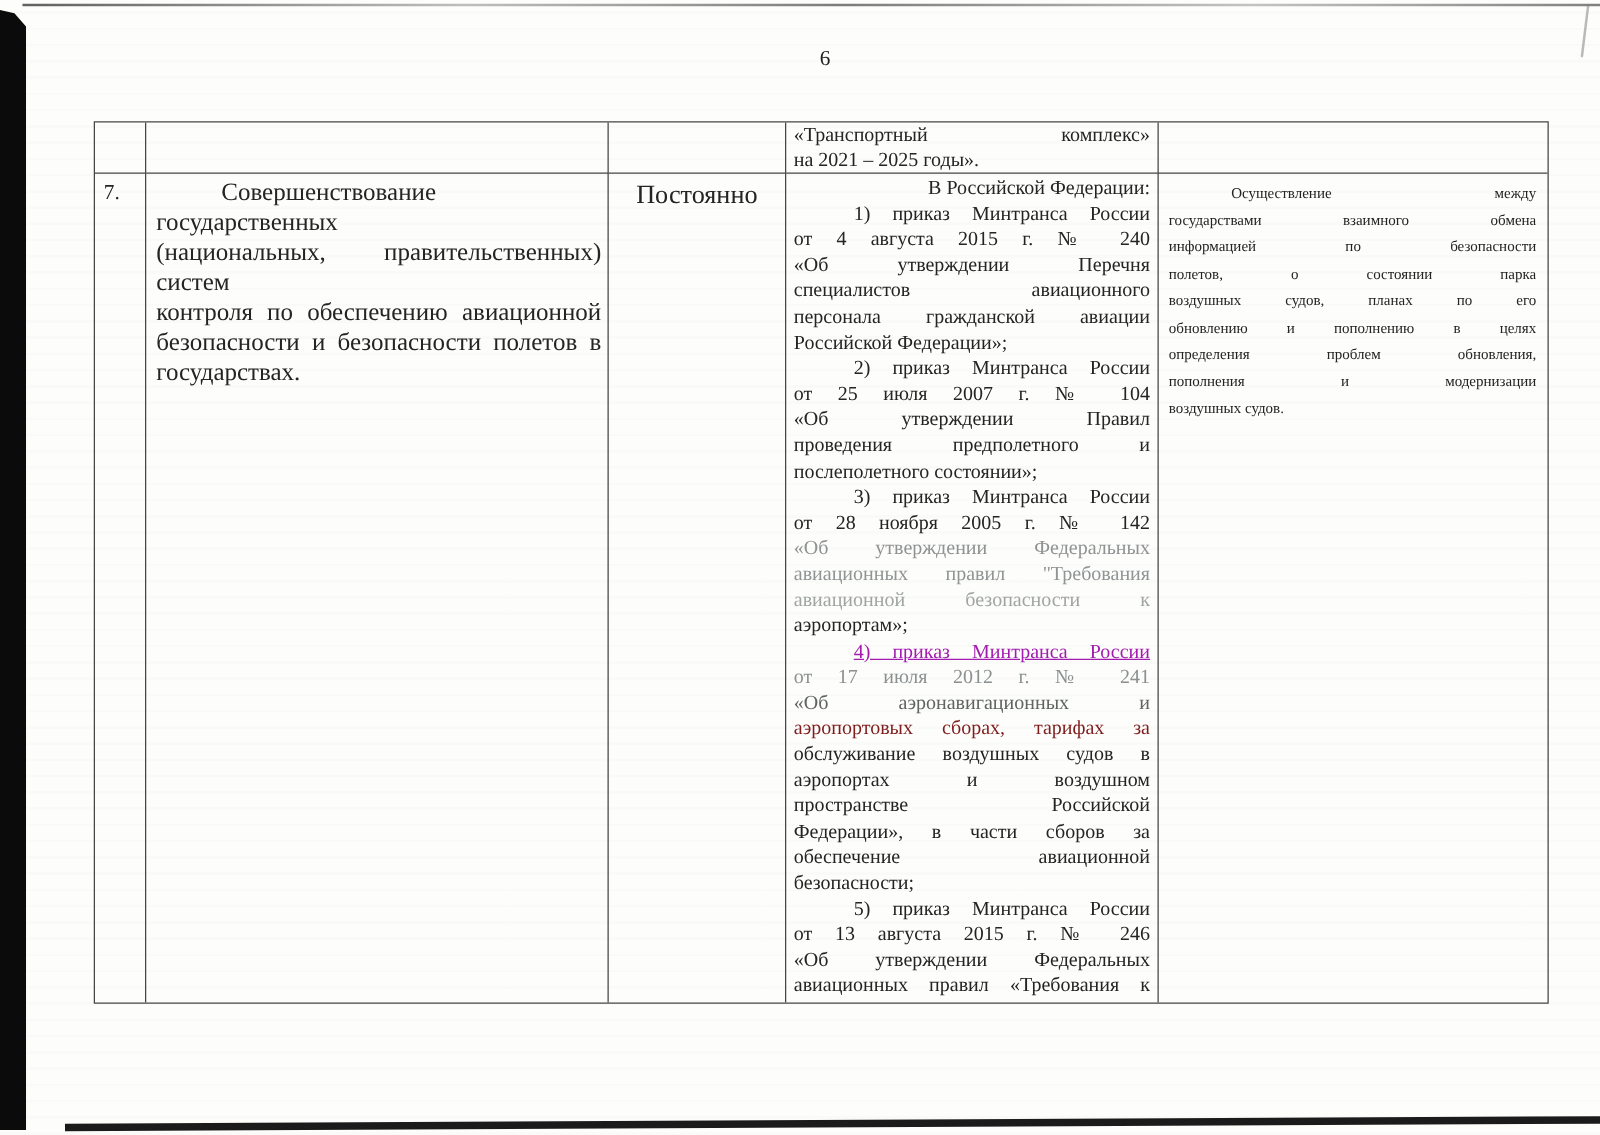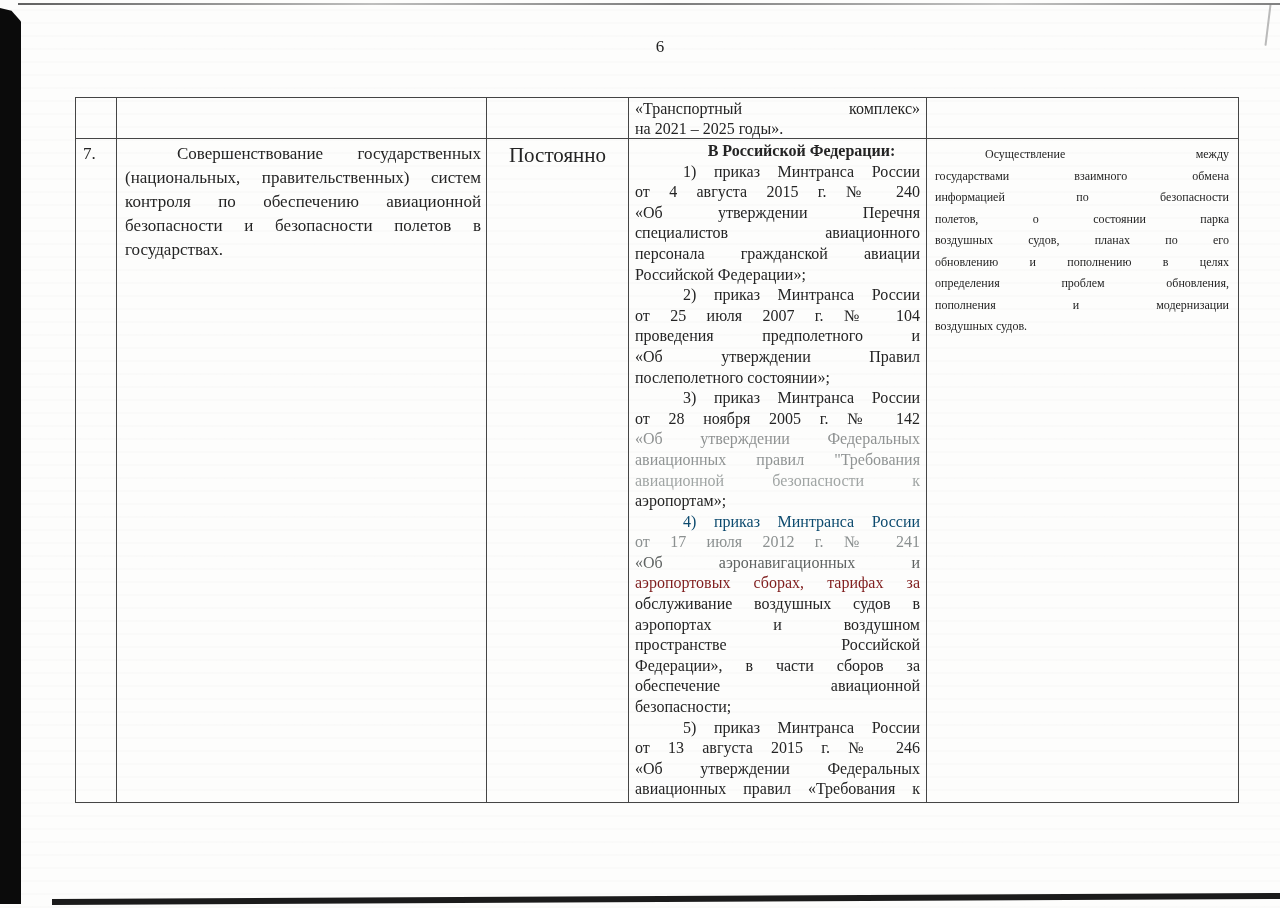--- a/index.html
+++ b/index.html
@@ -53,40 +53,40 @@
     box-sizing: border-box;
   }
   .cell {
     box-sizing: border-box;
     border-right: 1.6px solid var(--border, #454545);
     overflow: hidden;
   }
   .cell.last-col { border-right: none; }
   .cell.rA { border-bottom: 1.6px solid var(--border, #454545); }
   .c-num     { padding: 4px 2px 0 7px; font-size: 17px; line-height: 22px; }
-  .c-measure { padding: 3px 5px 0 8px; font-size: 17px; line-height: 24px; }
+  .c-measure { padding: 3px 5px 0 8px; font-size: 20px; line-height: 24px; }
   .c-term    { padding: 4px 2px 0 2px; font-size: 21px; text-align: center; }
   .c-acts    { padding: 2px 6px 0 6px; font-size: 16px; line-height: 20.6px; }
   .c-result  { padding: 5px 9px 0 8px; font-size: 12px; line-height: 21.5px; }
   .rA.c-acts { line-height: 19.5px; padding-top: 1px; }
 
   .tline { text-align: justify; text-align-last: justify; }
   .tline.lastline { text-align-last: left; }
   .keep-just .tline.lastline { text-align-last: justify; }
   .c-acts .tline.first { text-indent: 48px; }
   .c-acts .no-indent .tline.first, .no-indent .tline.first { text-indent: 0; }
   .c-measure .tline.first { text-indent: 52px; }
   .c-result .tline.first { text-indent: 50px; }
-  .heading { font-weight: bold; text-indent: 48px; text-align: center; }
+  .heading { font-weight: normal; text-indent: 48px; text-align: right; }
 
   
   .item3 .tline:nth-child(3) { color: #8f9292; }
   .item3 .tline:nth-child(4) { color: #909494; }
   .item3 .tline:nth-child(5) { color: #a0a5a4; }
-  .item4 .tline:nth-child(1) { color: #0c4a6e; }
+  .item4 .tline:nth-child(1) { color: #a21caf; text-decoration: underline; }
   .item4 .tline:nth-child(2) { color: #8b9090; }
   .item4 .tline:nth-child(3) { color: #5f6362; }
   .item4 .tline:nth-child(4) { color: #7f1d1d; }
 </style>
 </head>
 <body>
 
 <div class="paper-noise"></div>
 <div class="scan-bar-left"></div>
 <div class="scan-line-top"></div>
@@ -129,22 +129,22 @@
         <div class="tline first">1) приказ Минтранса России</div>
         <div class="tline">от 4 августа 2015 г. № 240</div>
         <div class="tline">«Об утверждении Перечня</div>
         <div class="tline">специалистов авиационного</div>
         <div class="tline">персонала гражданской авиации</div>
         <div class="tline lastline">Российской Федерации»;</div>
       </div>
     <div class="para item2">
         <div class="tline first">2) приказ Минтранса России</div>
         <div class="tline">от 25 июля 2007 г. № 104</div>
+        <div class="tline">«Об утверждении Правил</div>
         <div class="tline">проведения предполетного и</div>
-        <div class="tline">«Об утверждении Правил</div>
         <div class="tline lastline">послеполетного состоянии»;</div>
       </div>
     <div class="para item3">
         <div class="tline first">3) приказ Минтранса России</div>
         <div class="tline">от 28 ноября 2005 г. № 142</div>
         <div class="tline">«Об утверждении Федеральных</div>
         <div class="tline">авиационных правил "Требования</div>
         <div class="tline">авиационной безопасности к</div>
         <div class="tline lastline">аэропортам»;</div>
       </div>

